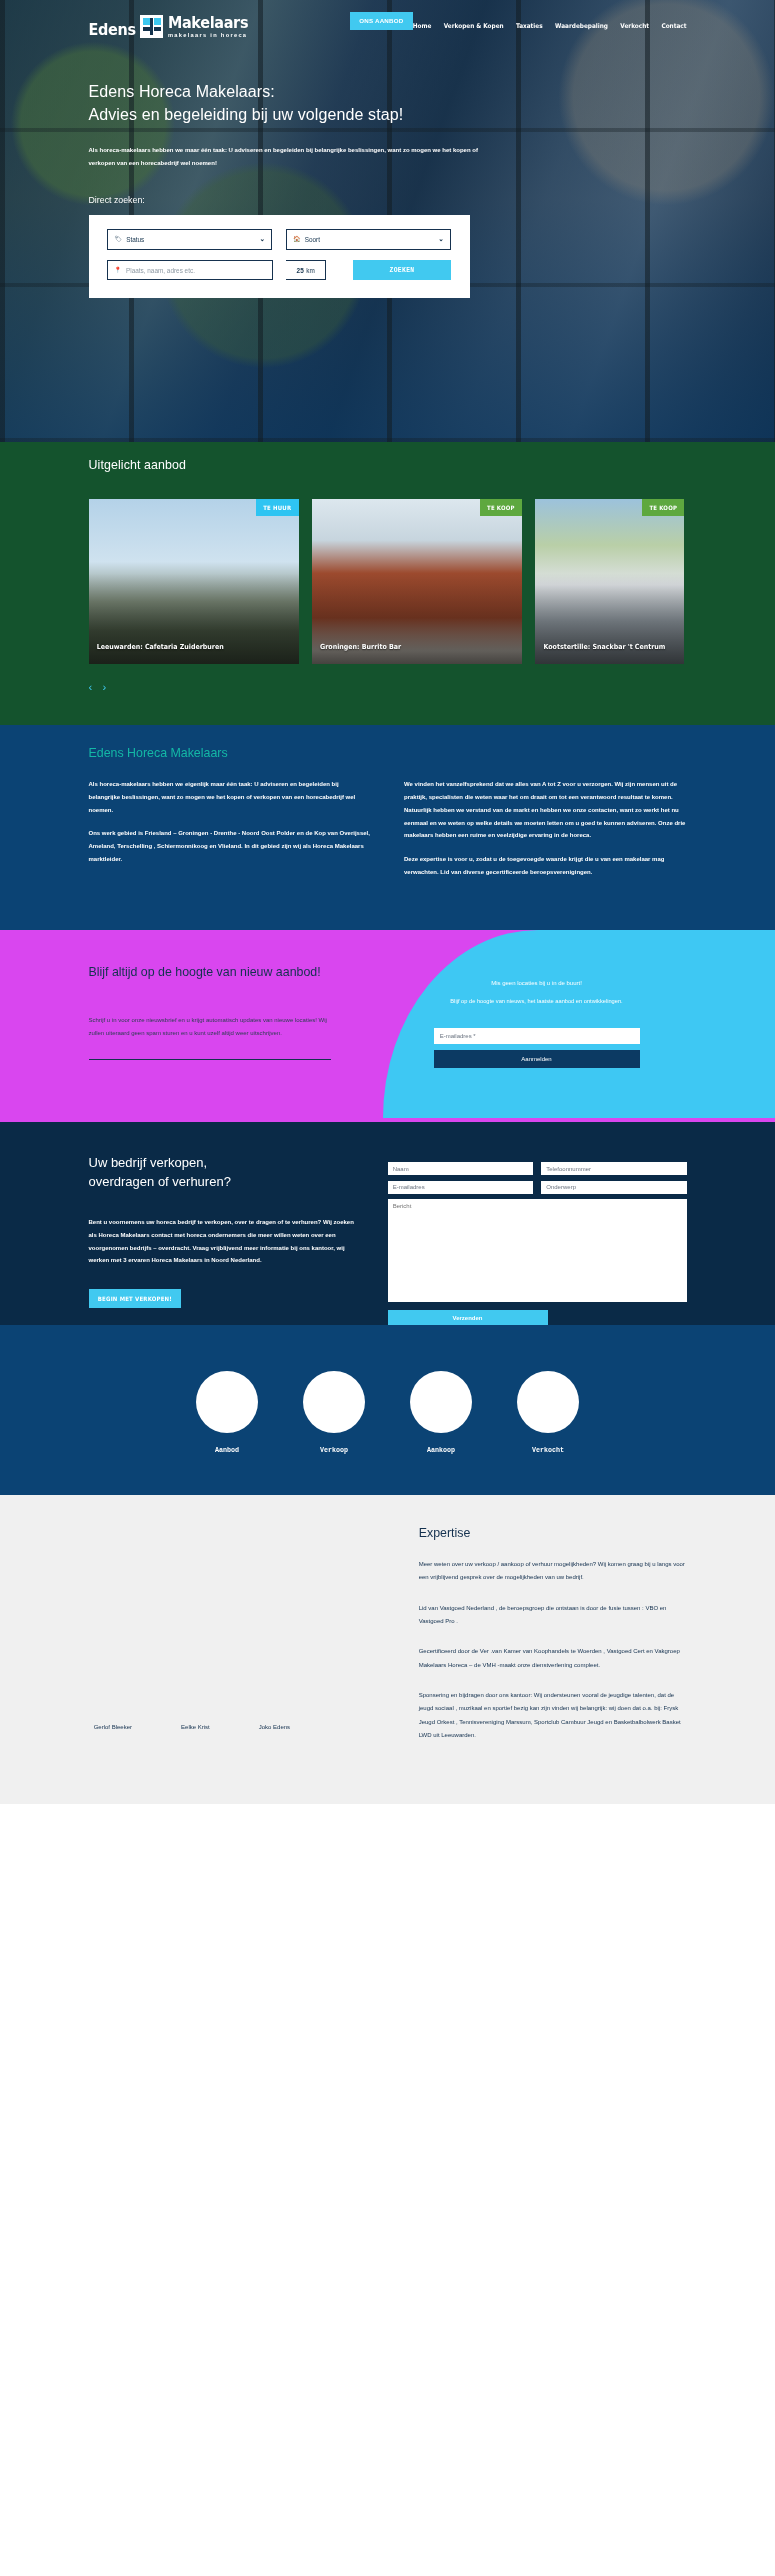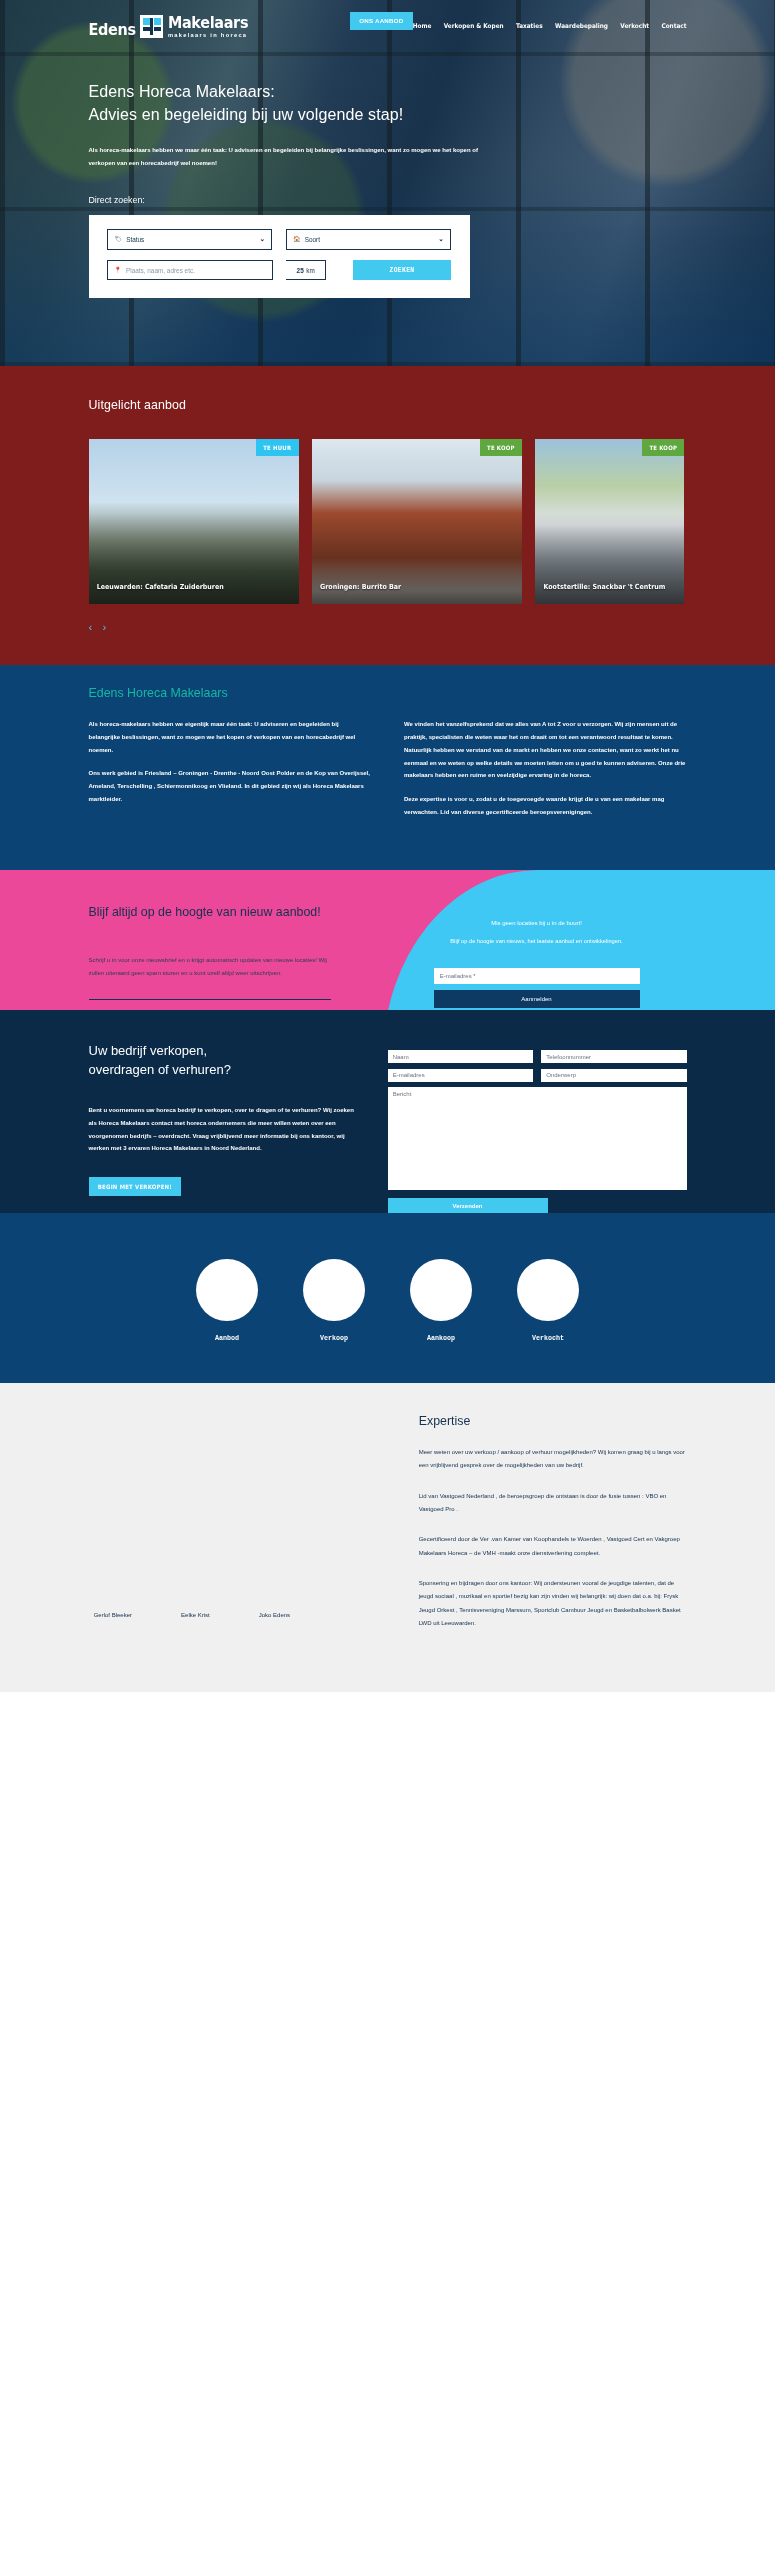--- a/index.html
+++ b/index.html
@@ -9,21 +9,21 @@
     font-family:"Liberation Sans", sans-serif;
     background:#ffffff;
     color:#0d3a66;
     -webkit-font-smoothing:antialiased;
   }
   .page{width:775px;position:relative;overflow:hidden;}
 
   
   .hero{
     position:relative;
-    height:366px;
+    height:442px;
     background:
       linear-gradient(180deg, rgba(10,45,80,.62) 0%, rgba(10,45,80,.58) 45%, rgba(10,52,92,.86) 100%),
       linear-gradient(110deg,#3f4f3a 0%,#5c6b52 16%,#8b9b86 28%,#46525c 40%,#2e3a44 52%,#6d7a84 66%,#8d9aa4 78%,#4a5560 92%,#2a3540 100%);
     background-size:cover;
     overflow:hidden;
   }
   
   .hero:before{
     content:"";position:absolute;inset:0;
     background:
@@ -74,21 +74,21 @@
   .loc{flex:1.02;border:0.5px solid #16324f;height:20.6px;display:flex;align-items:center;padding:0 6.2px;gap:4.1px;background:#fff;}
   .loc input{border:0;outline:0;font-size:6.4px;color:#14334d;width:100%;font-family:inherit;}
   .loc input::placeholder{color:#8e9aa4;}
   .km{border:0.5px solid #16324f;border-left:0;height:20.6px;width:40px;display:flex;align-items:center;justify-content:center;
       gap:2.6px;font-size:6.4px;color:#14334d;background:#fff;}
   .km b{font-weight:700;}
   .zoeken{background:#41c9f0;color:#fff;border:0;height:20.6px;width:98px;margin-left:13.4px;font-size:6.4px;
           font-weight:700;letter-spacing:0.3px;cursor:pointer;font-family:Liberation Mono, monospace;}
 
   
-  .featured{background:#7f1d1d;padding:32px 0 32px;}
+  .featured{background:#14532d;padding:16px 0 32px;}
   .wrap{width:629px;margin:0 auto;padding:0 15.5px;}
   .sec-title{color:#fff;font-weight:300;font-size:12.4px;letter-spacing:0.1px;}
   .cards{display:flex;gap:13.4px;margin-top:27px;}
   .card{width:210px;flex:none;position:relative;height:165px;overflow:hidden;}
   .card.clip{width:149px;}
   .card-img{position:absolute;inset:0;}
   .c1{background:linear-gradient(180deg,#b4d2e8 0%,#cfe2ef 38%,#7e8c7a 62%,#4b5a46 80%,#3c4a38 100%);}
   .c2{background:linear-gradient(180deg,#dce7ee 0%,#c7d5de 25%,#9c4a2e 45%,#8e4229 72%,#b8b2aa 92%,#9a948c 100%);}
   .c3{background:linear-gradient(180deg,#9cc2dc 0%,#b9cfa7 28%,#dfe3e6 52%,#9aa4ac 74%,#6c757c 100%);}
   .card-img:after{
@@ -105,21 +105,21 @@
   .arrow{color:#41c9f0;font-size:11.3px;line-height:1;cursor:pointer;font-weight:300;}
 
   
   .about{background:#0b4374;padding:21.6px 0 41px;}
   .about h2{color:#14b8a6;font-weight:300;font-size:12.4px;margin-bottom:17.5px;}
   .cols{display:flex;gap:33px;}
   .col{flex:1;}
   .col p{color:#fff;font-size:6px;font-weight:700;line-height:2.15;margin-bottom:10.3px;}
 
   
-  .news{background:#ec4899;position:relative;height:140px;overflow:hidden;}
+  .news{background:#d946ef;position:relative;height:192px;overflow:hidden;}
   .news-blob{
     position:absolute;right:0;top:0;width:392px;height:188px;background:#3ec8f3;
     border-top-left-radius:155px 188px;
   }
   .news-inner{position:relative;z-index:2;width:629px;margin:0 auto;padding:34px 15.5px 0;display:flex;}
   .news-left{width:289px;}
   .news-left h2{font-weight:300;font-size:12.4px;color:#14314f;line-height:1.45;}
   .news-left p{font-size:6px;color:#2c3e50;line-height:2.2;margin-top:32px;max-width:242px;}
   .news-rule{height:0.5px;background:#14314f;width:242px;margin-top:18.5px;}
   .news-right{position:relative;z-index:3;margin-left:56px;width:206px;text-align:center;padding-top:16.5px;}

